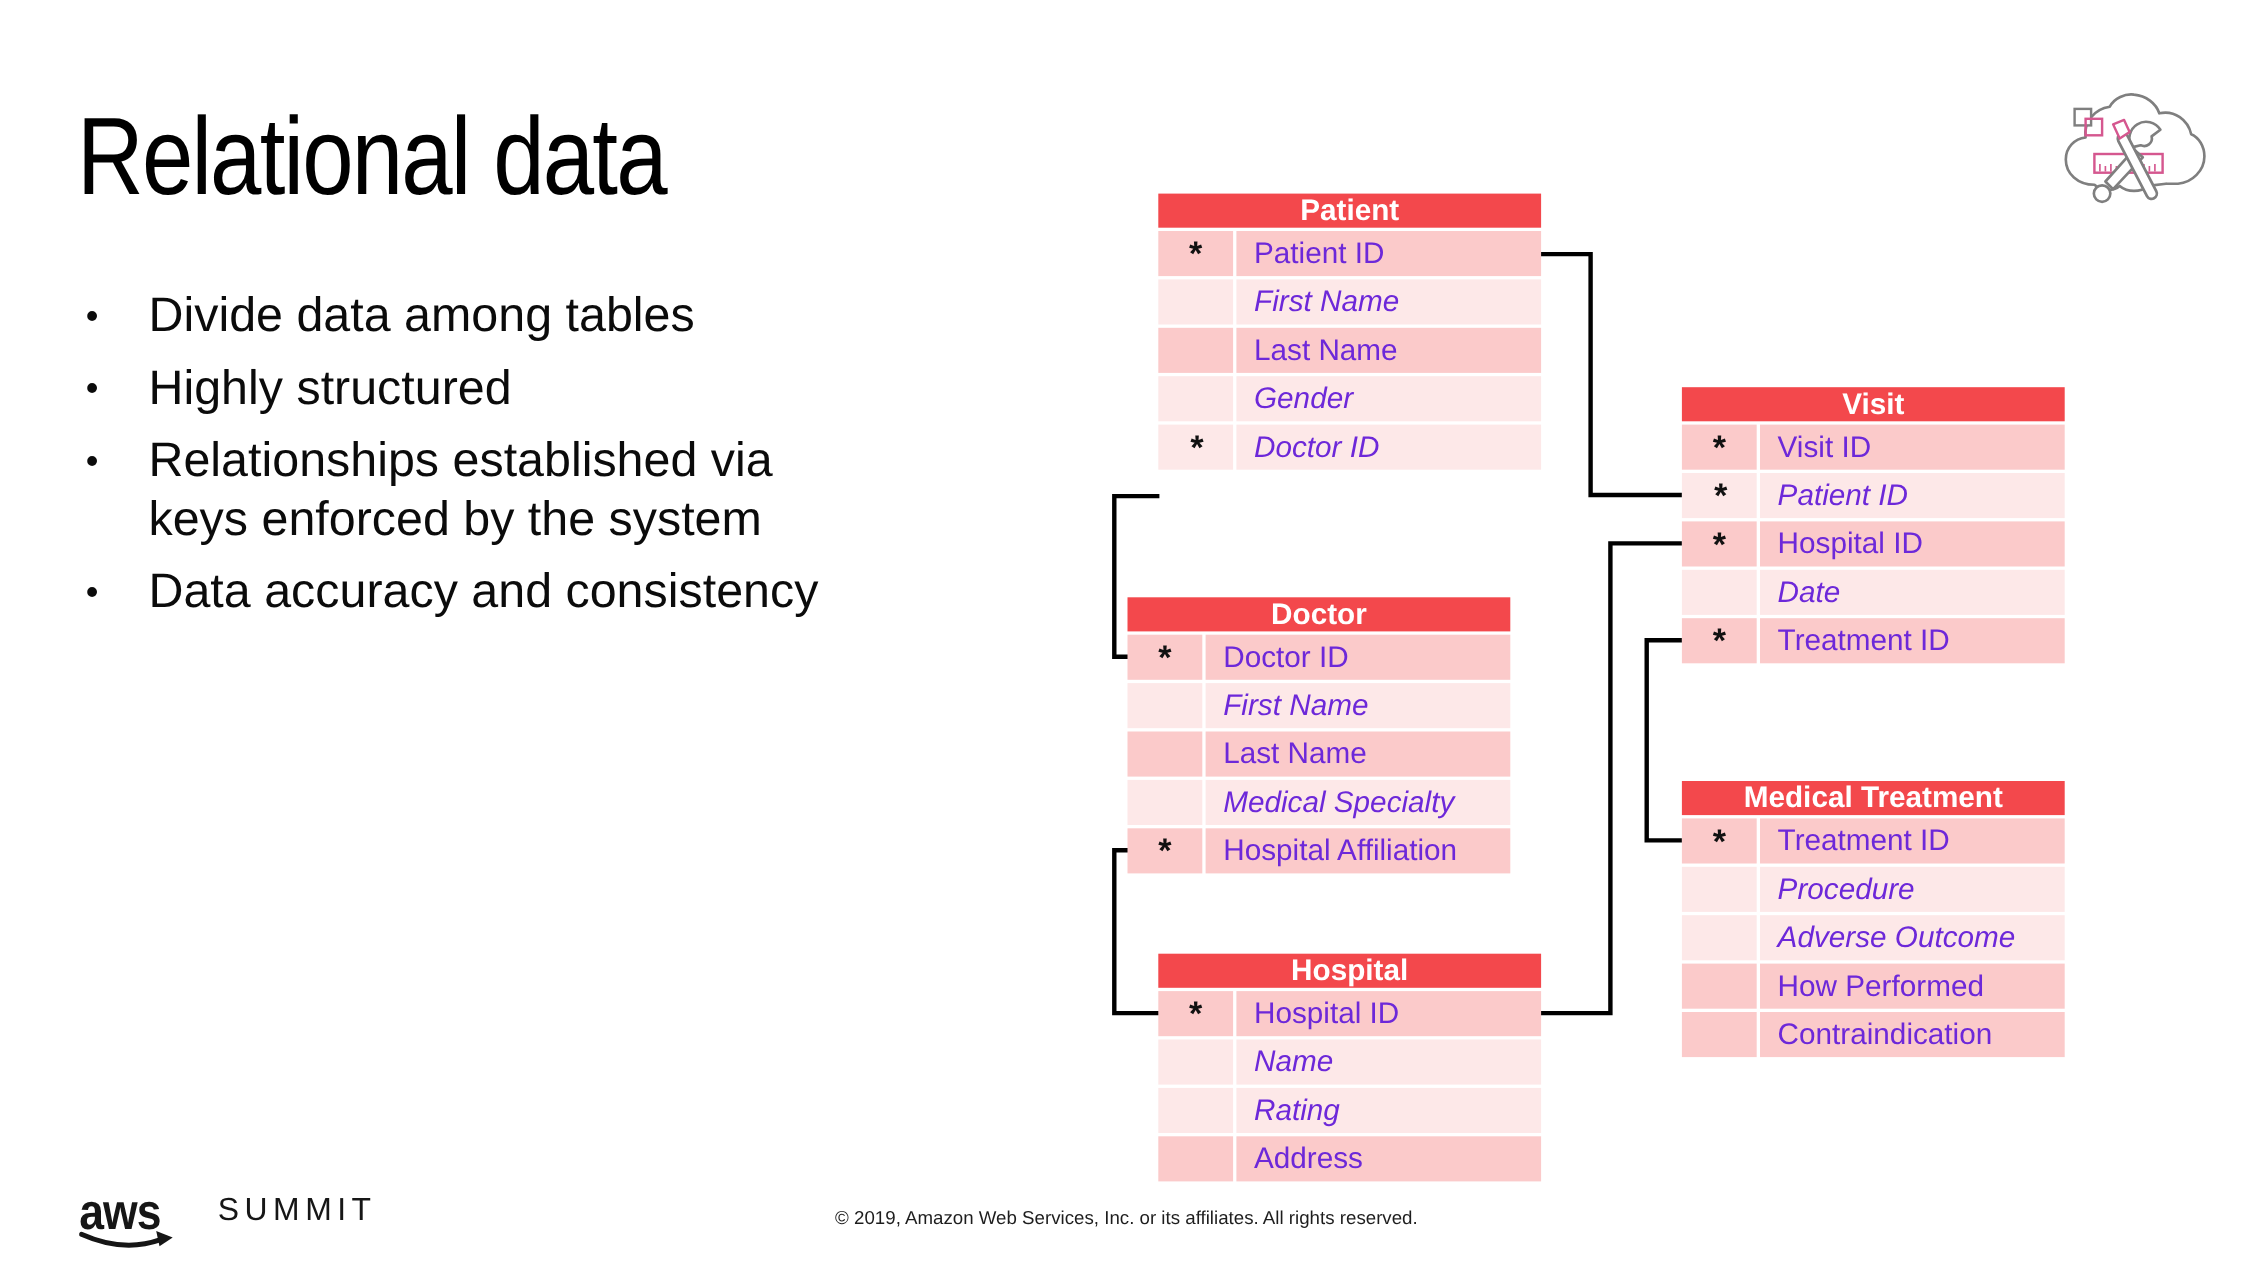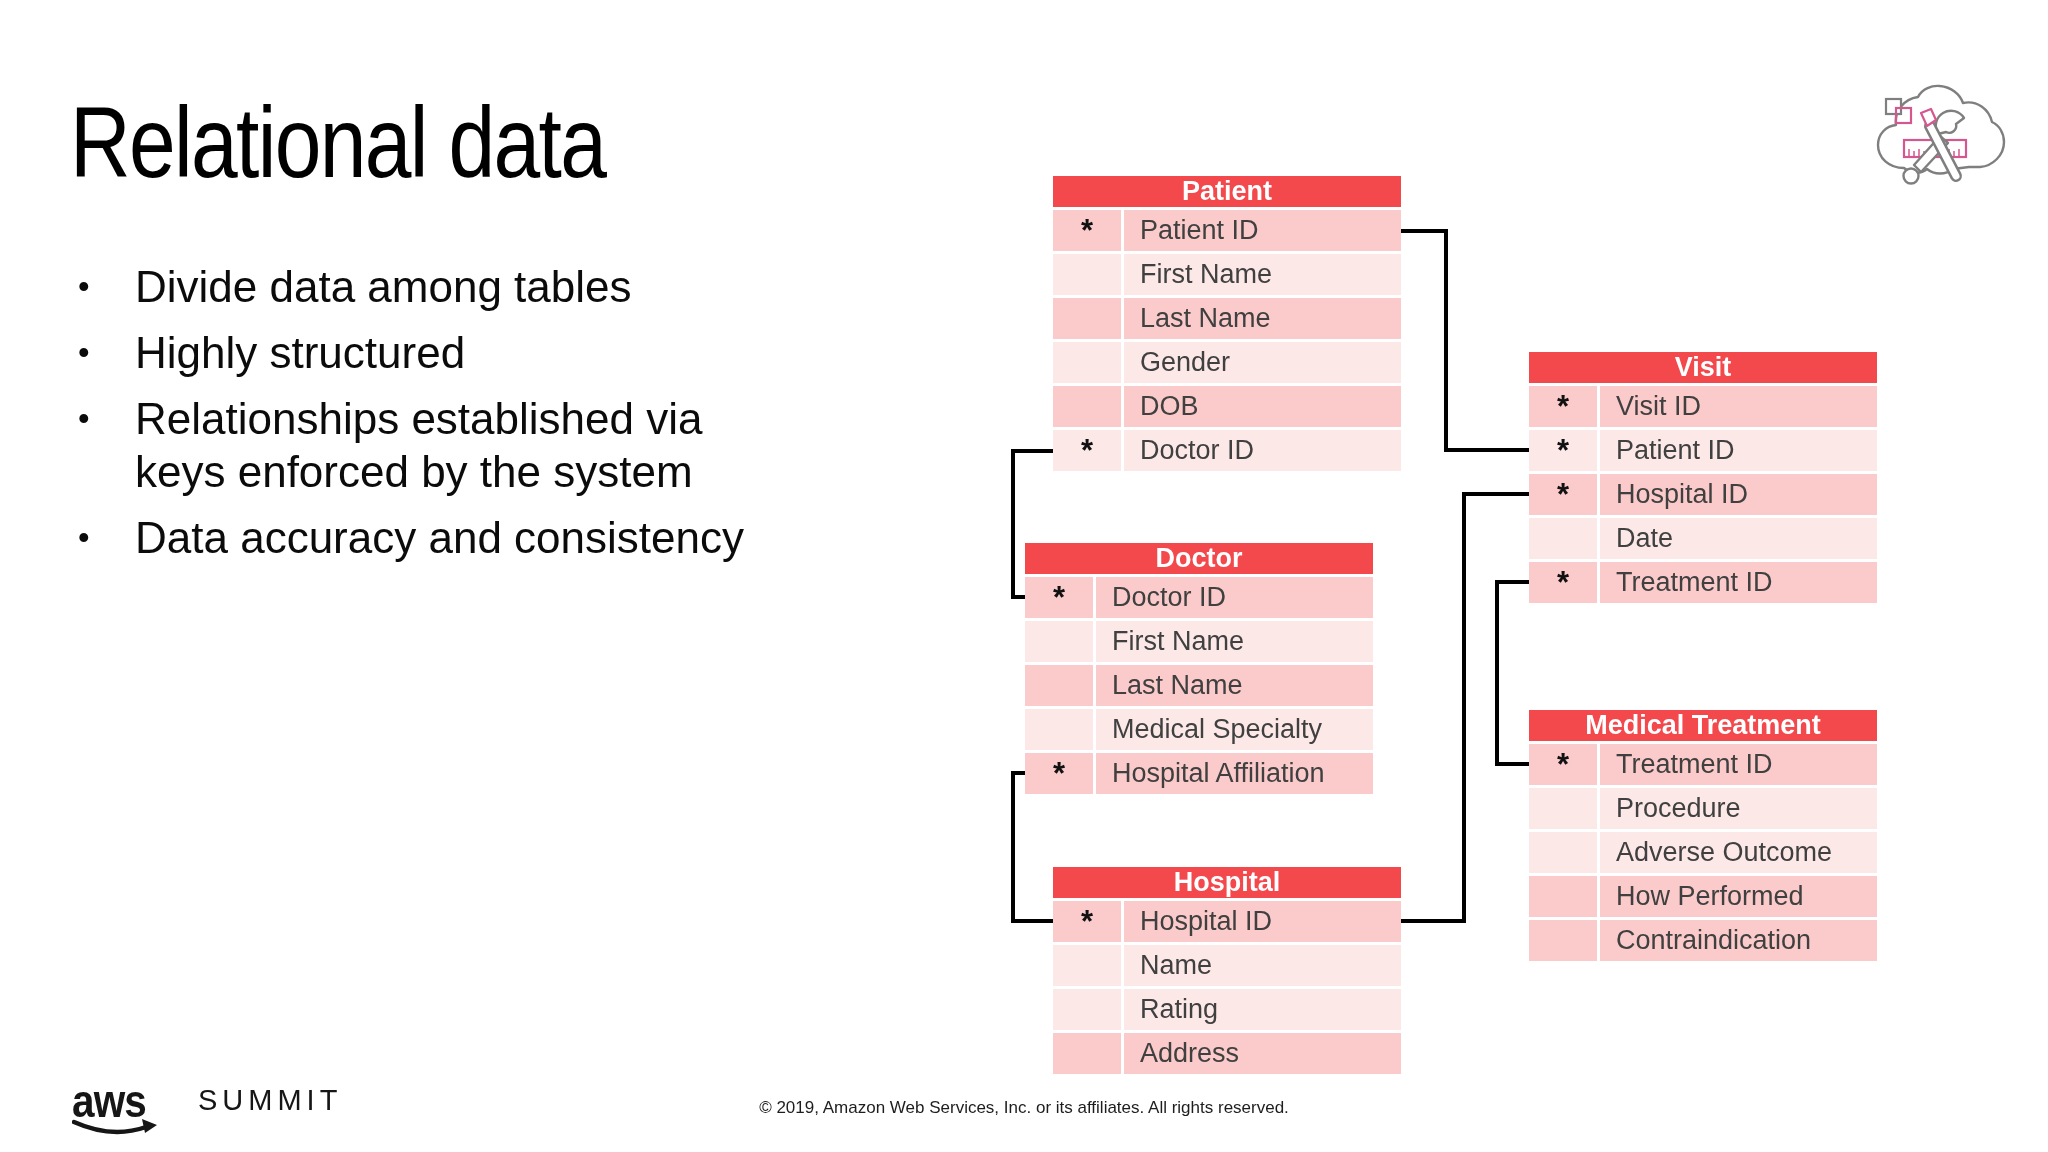--- a/index.html
+++ b/index.html
@@ -40,24 +40,24 @@
     margin-bottom:3px;
   }
   .erow{display:flex;height:41px;margin-bottom:3px;}
   .ekey{
     flex:none;width:68px;margin-right:3px;
     display:flex;align-items:center;justify-content:center;
     font-size:31px;font-weight:bold;color:#111;
   }
   .efield{
     flex:1;display:flex;align-items:center;
-    padding-left:16px;font-size:27px;color:#404040;
+    padding-left:16px;font-size:27px;color:#6d28d9;
   }
   .dark .ekey,.dark .efield{background:var(--row-dark);}
-  .light .ekey,.light .efield{background:var(--row-light);}
+  .light .ekey,.light .efield{background:var(--row-light);font-style:italic;}
 
   .cloudicon{position:absolute;left:1874px;top:42px;}
 
   .awslogo{position:absolute;left:72px;top:1036px;height:64px;}
   .aws{
     display:inline-block;font-size:46px;font-weight:bold;letter-spacing:-1px;
     transform:scaleX(.88);transform-origin:0 0;color:#161616;line-height:1;
   }
   .summit{
     position:absolute;left:126px;top:8px;
@@ -115,24 +115,20 @@
       <div class="ekey"></div>
       <div class="efield">First Name</div>
     </div>
     <div class="erow dark">
       <div class="ekey"></div>
       <div class="efield">Last Name</div>
     </div>
     <div class="erow light">
       <div class="ekey"></div>
       <div class="efield">Gender</div>
-    </div>
-    <div class="erow dark">
-      <div class="ekey"></div>
-      <div class="efield">DOB</div>
     </div>
     <div class="erow light">
       <div class="ekey">*</div>
       <div class="efield">Doctor ID</div>
     </div>
   </div>
 
   <div class="etable" style="left:1025px;top:501px">
     <div class="ehead">Doctor</div>
     <div class="erow dark">

